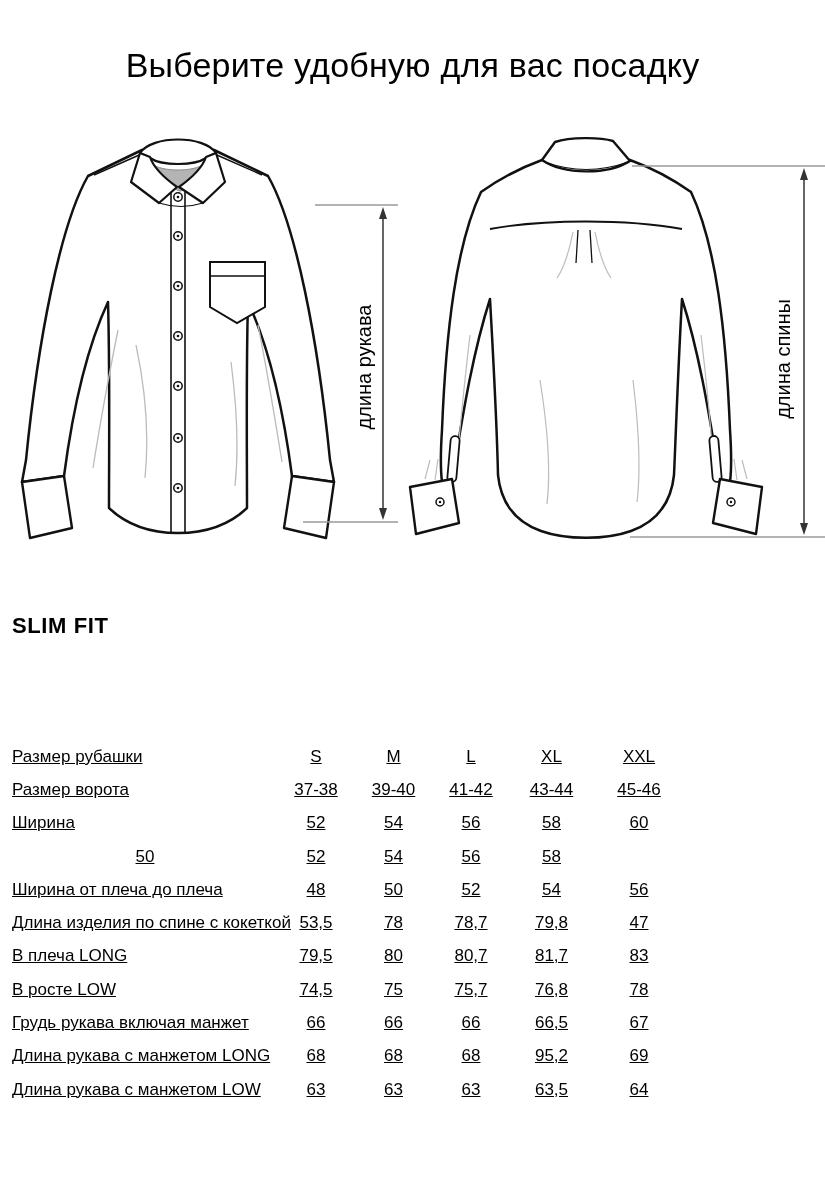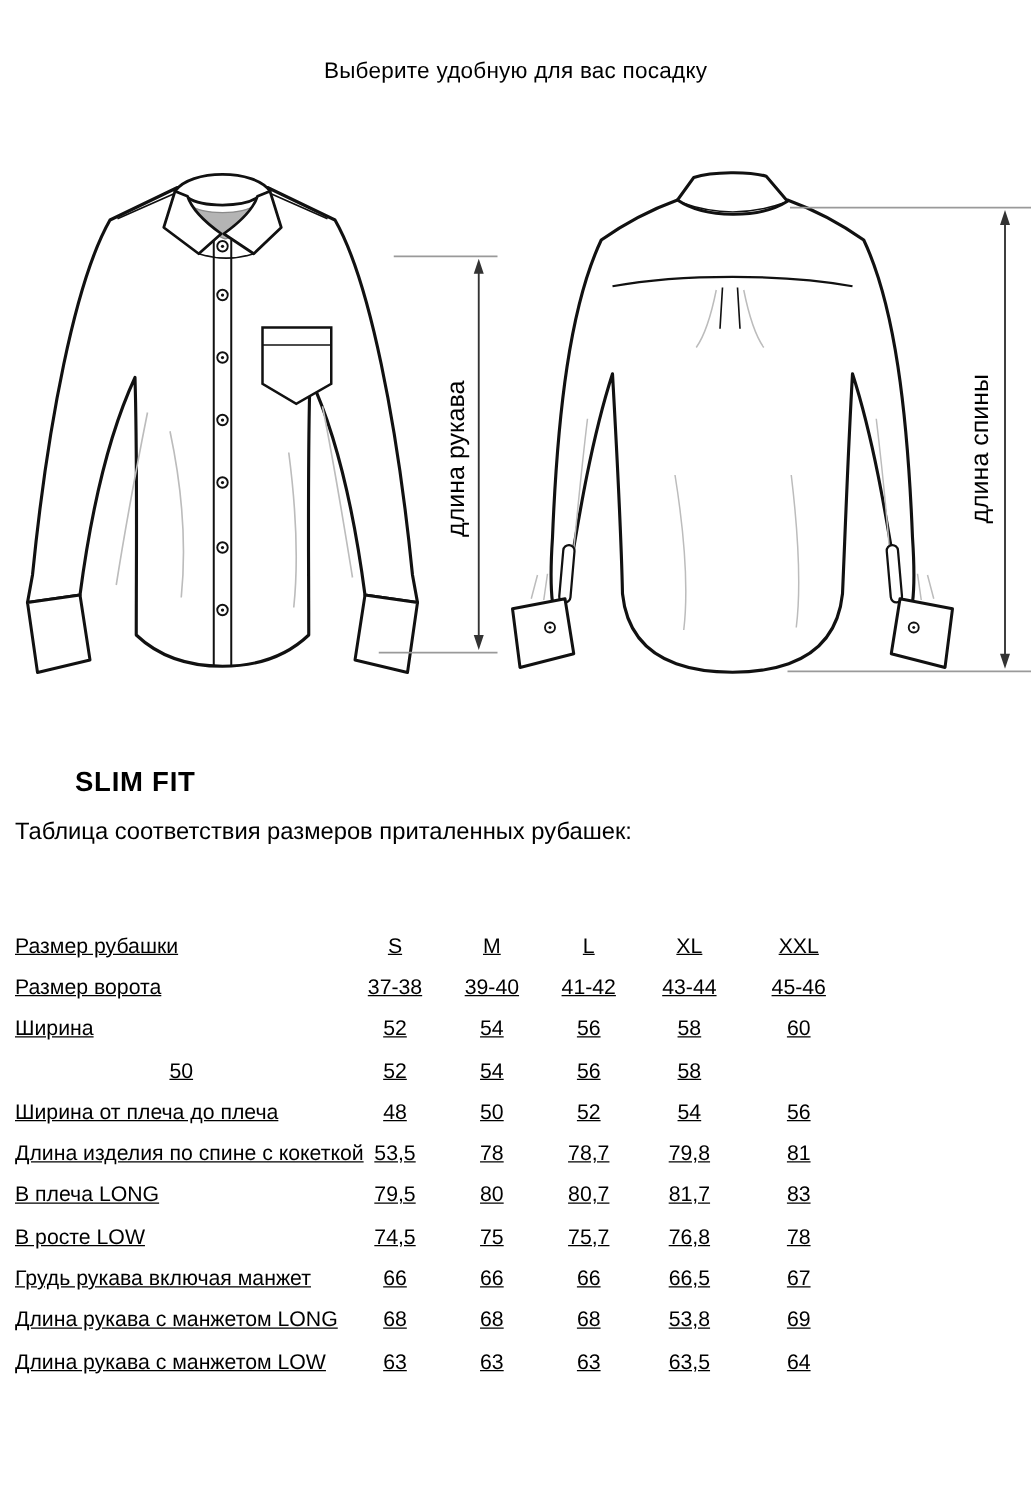--- a/index.html
+++ b/index.html
@@ -2,27 +2,27 @@
 <html><head>
 <meta charset="utf-8">
 <style>
   html,body { margin:0; padding:0; background:#fff; }
   #page {
     position:relative; width:825px; height:1200px; background:#fff;
     font-family:"Liberation Sans", sans-serif; color:#000; overflow:hidden;
   }
   #page-title {
     position:absolute; top:46px; left:0; right:0;
-    text-align:center; font-size:18px; font-weight:400; letter-spacing:0.2px;
+    text-align:center; font-size:34px; font-weight:400; letter-spacing:0.2px;
   }
   #diagram-svg { position:absolute; top:130px; left:0; }
   #diagram-svg text { font-family:"Liberation Sans", sans-serif; fill:#000; }
   #section-heading {
     position:absolute; top:613px; left:12px;
-    font-size:22px; font-weight:700; letter-spacing:0.6px;margin-left:48px;
+    font-size:22px; font-weight:700; letter-spacing:0.6px;
   }
   #table-caption {
     position:absolute; top:655px; left:12px; font-size:19px;
   }
   #size-table { position:absolute; top:740px; left:12px; width:672px; }
   .t-row {
     display:grid; grid-template-columns:266px 76px 79px 76px 85px 90px;
     height:33.3px; align-items:center; font-size:17px;text-decoration:underline;
   }
   .t-label { white-space:nowrap; }
@@ -150,21 +150,20 @@
 
     <g>
       <path d="M 632,36 L 825,36 M 630,407 L 825,407" stroke="#9a9a9a" stroke-width="1.4" fill="none"></path>
       <line x1="804" y1="43" x2="804" y2="400" stroke="#333" stroke-width="1.5"></line>
       <path d="M 804,38 L 800,50 L 808,50 Z M 804,405 L 800,393 L 808,393 Z" fill="#333"></path>
       <text transform="rotate(-90 785 229)" x="785" y="229" text-anchor="middle" dominant-baseline="middle" font-size="20">длина спины</text>
     </g>
   </svg>
 
   <div id="section-heading">SLIM FIT</div>
-  <div id="table-caption">Таблица соответствия размеров приталенных рубашек:</div>
 
   <div id="size-table">
       <div class="t-row">
       <div class="t-label">Размер рубашки</div>
       <div class="t-val">S</div>
       <div class="t-val">M</div>
       <div class="t-val">L</div>
       <div class="t-val">XL</div>
       <div class="t-val">XXL</div>
     </div>
@@ -198,21 +197,21 @@
       <div class="t-val">52</div>
       <div class="t-val">54</div>
       <div class="t-val">56</div>
     </div>
       <div class="t-row">
       <div class="t-label">Длина изделия по спине с кокеткой</div>
       <div class="t-val">53,5</div>
       <div class="t-val">78</div>
       <div class="t-val">78,7</div>
       <div class="t-val">79,8</div>
-      <div class="t-val">81</div>
+      <div class="t-val">47</div>
     </div>
       <div class="t-row">
       <div class="t-label">В плеча LONG</div>
       <div class="t-val">79,5</div>
       <div class="t-val">80</div>
       <div class="t-val">80,7</div>
       <div class="t-val">81,7</div>
       <div class="t-val">83</div>
     </div>
       <div class="t-row">
@@ -229,21 +228,21 @@
       <div class="t-val">66</div>
       <div class="t-val">66</div>
       <div class="t-val">66,5</div>
       <div class="t-val">67</div>
     </div>
       <div class="t-row">
       <div class="t-label">Длина рукава с манжетом LONG</div>
       <div class="t-val">68</div>
       <div class="t-val">68</div>
       <div class="t-val">68</div>
-      <div class="t-val">53,8</div>
+      <div class="t-val">95,2</div>
       <div class="t-val">69</div>
     </div>
       <div class="t-row">
       <div class="t-label">Длина рукава с манжетом LOW</div>
       <div class="t-val">63</div>
       <div class="t-val">63</div>
       <div class="t-val">63</div>
       <div class="t-val">63,5</div>
       <div class="t-val">64</div>
     </div>

